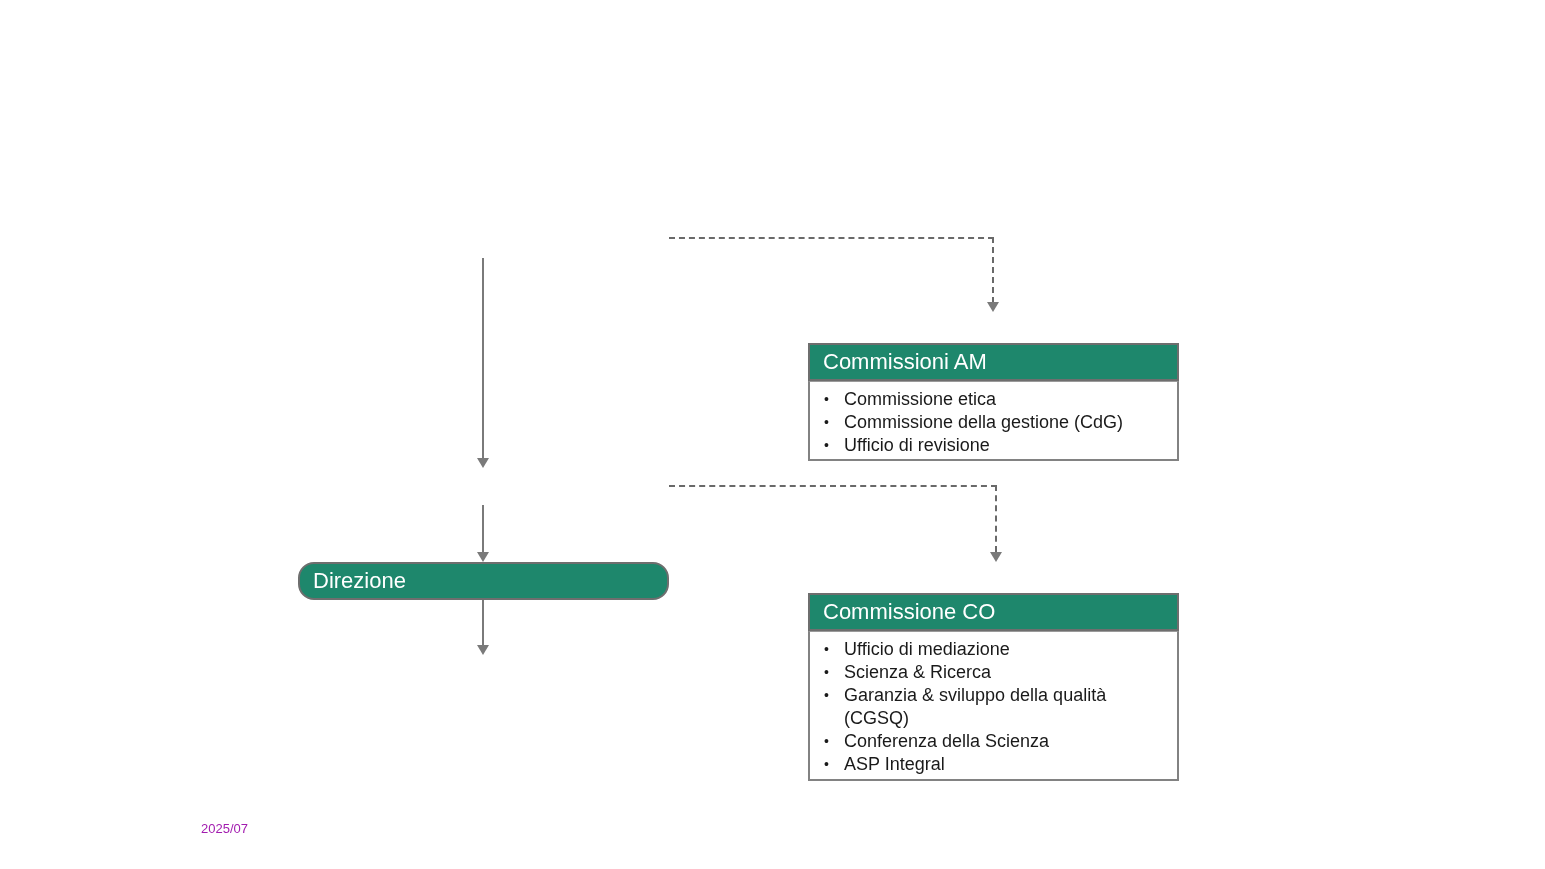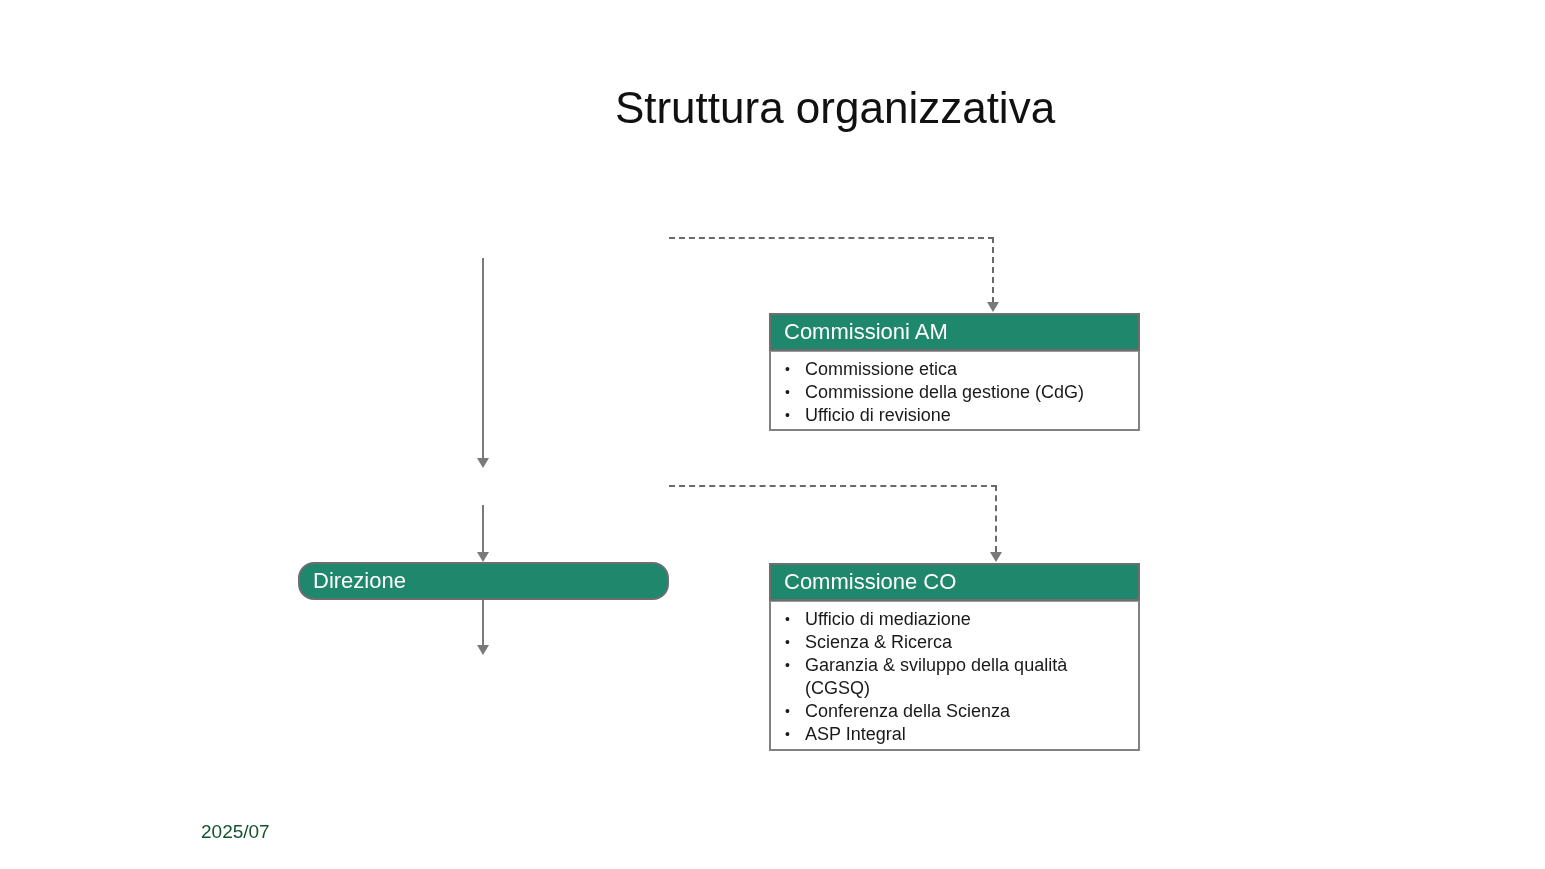--- a/index.html
+++ b/index.html
@@ -33,21 +33,21 @@
     background:var(--green);
     border:2px solid var(--box-border);
     color:#fff;
     font-size:22px;
     display:flex;align-items:center;
     padding-left:13px;
     white-space:nowrap;
   }
   .combox{
     position:absolute;
-    left:769px;width:371px;
+    left:808px;width:371px;margin-top:30px;
   }
   .combox .hd{
     height:38px;
     background:var(--green);
     border:2px solid var(--box-border);
     color:#fff;
     font-size:22px;
     display:flex;align-items:center;
     padding-left:13px;
     white-space:nowrap;
@@ -84,29 +84,28 @@
     position:absolute;height:0;
     border-top:2px dashed var(--dash);
   }
   .dash-v{
     position:absolute;width:0;
     border-left:2px dashed var(--dash);
   }
   .footer{
     position:absolute;
     left:201px;top:821px;
-    font-size:19px;color:#14532d;
+    font-size:13px;color:#a21caf;
   }
 </style>
 </head>
 <body>
 
 <div class="slide">
 
-  <div class="title">Struttura organizzativa</div>
 
   <div class="gbox" style="top:562px;border-radius:16px;">
     <span>Direzione</span>
   </div>
 
   <div class="vline" style="left:482px;top:258px;height:200px;"></div>
   <div class="arrow-down" style="left:477px;top:458px;"></div>
 
   <div class="vline" style="left:482px;top:505px;height:47px;"></div>
   <div class="arrow-down" style="left:477px;top:552px;"></div>

